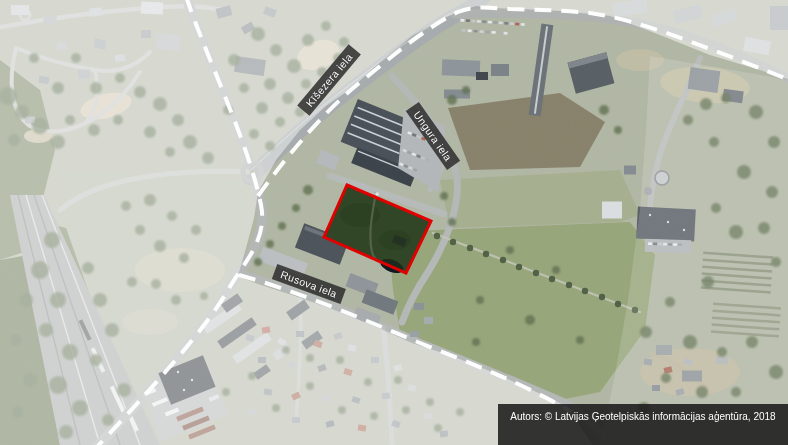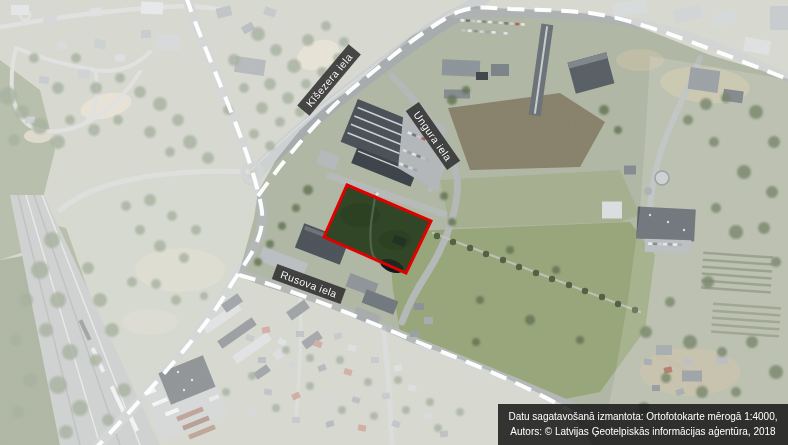--- a/index.html
+++ b/index.html
@@ -464,16 +464,15 @@
   <span>Kīšezera iela</span>
 </div>
 <div class="street-label lbl-ungura">
   <span>Ungura iela</span>
 </div>
 <div class="street-label lbl-rusova">
   <span>Rusova iela</span>
 </div>
 
 <div class="credits">
-  <div>Datu sagatavošanā izmantota: Ortofotokarte mērogā 1:4000,</div>
   <div>Autors: © Latvijas Ģeotelpiskās informācijas aģentūra, 2018</div>
 </div>
 </div>
 
 </body></html>

